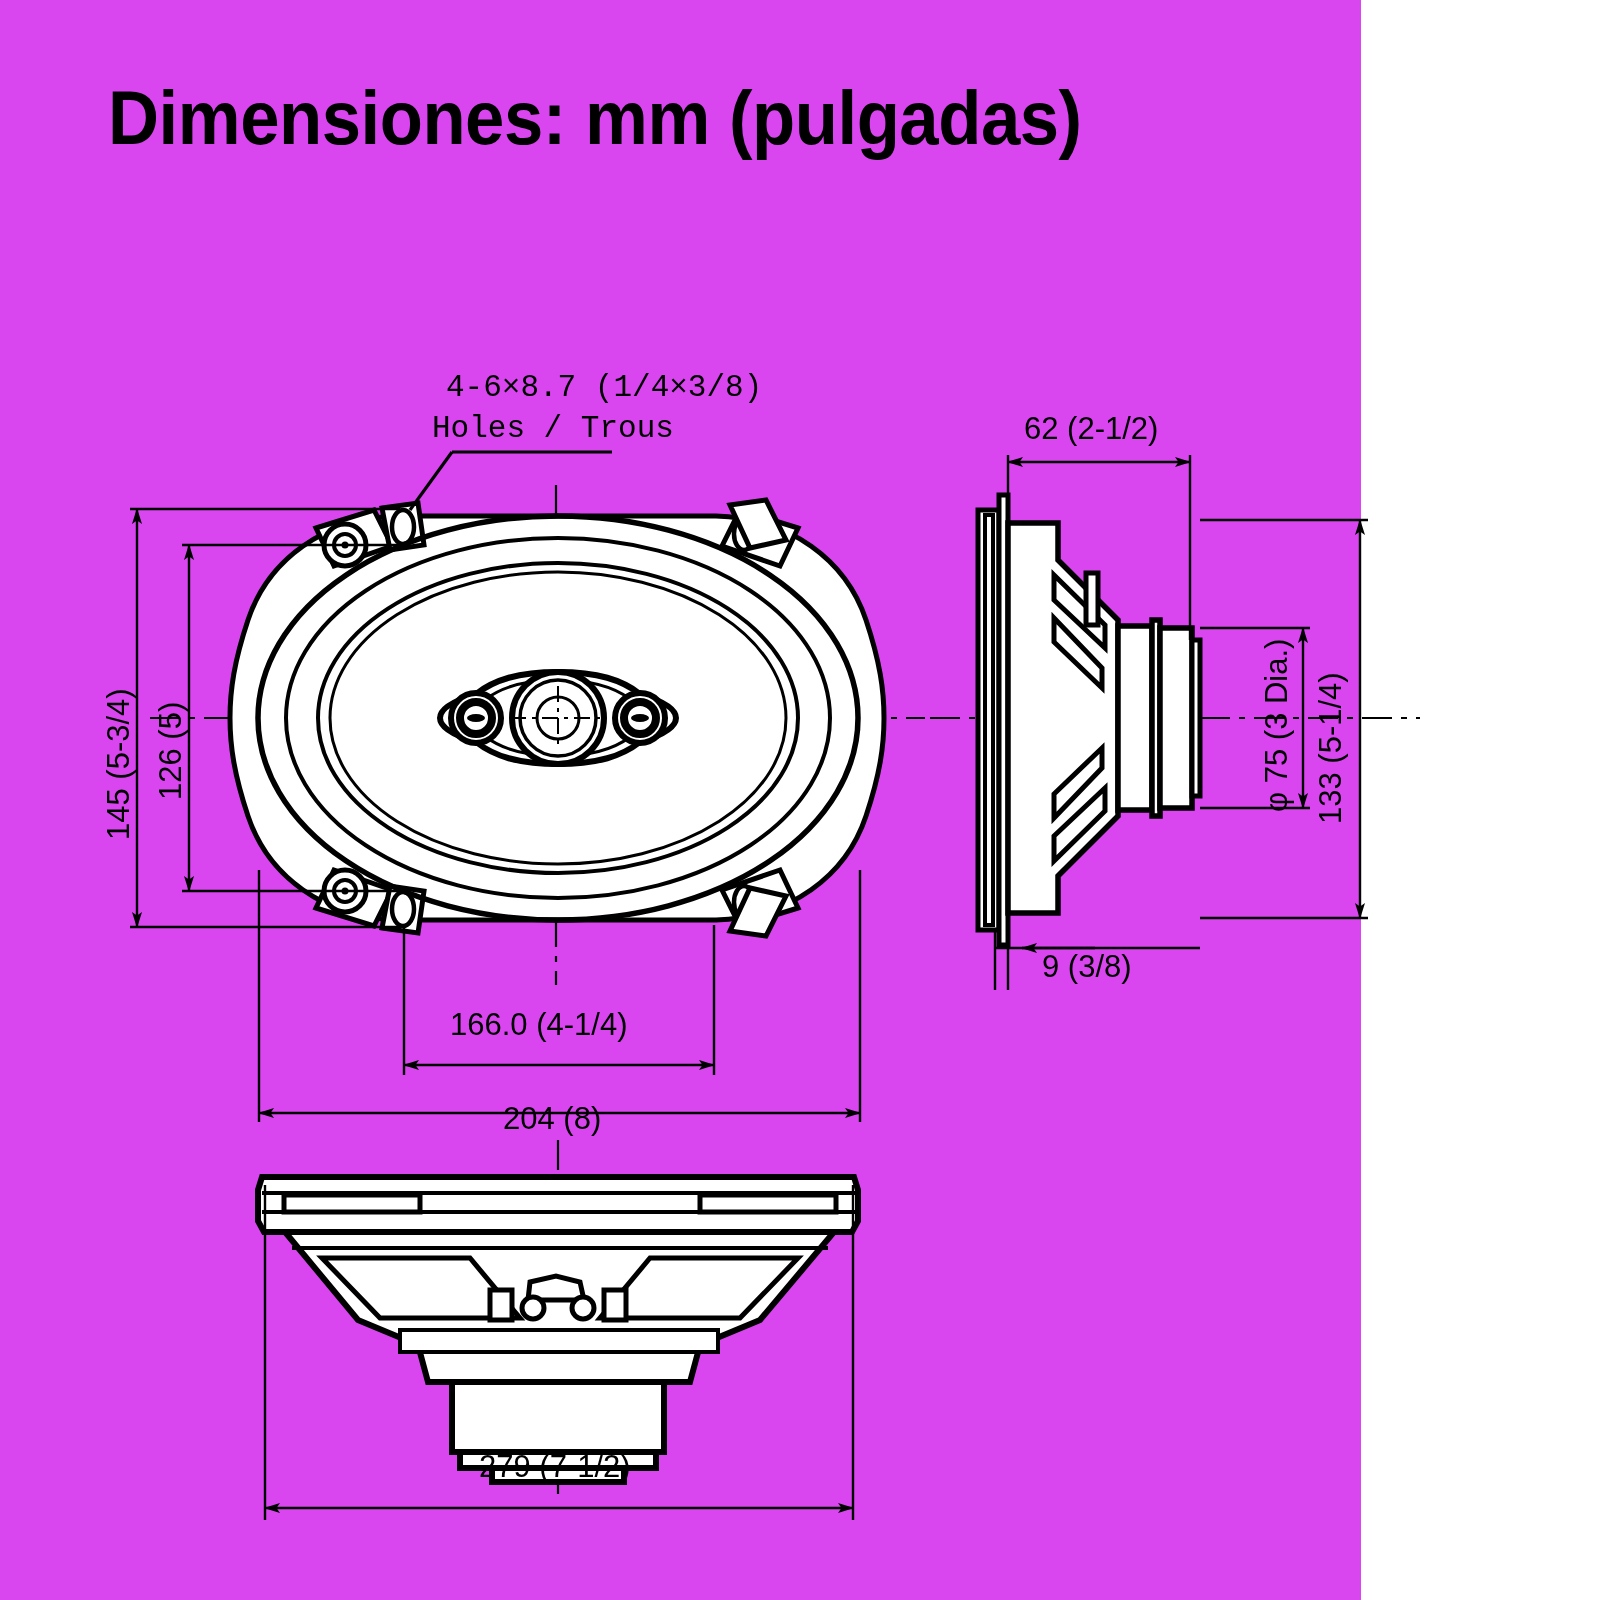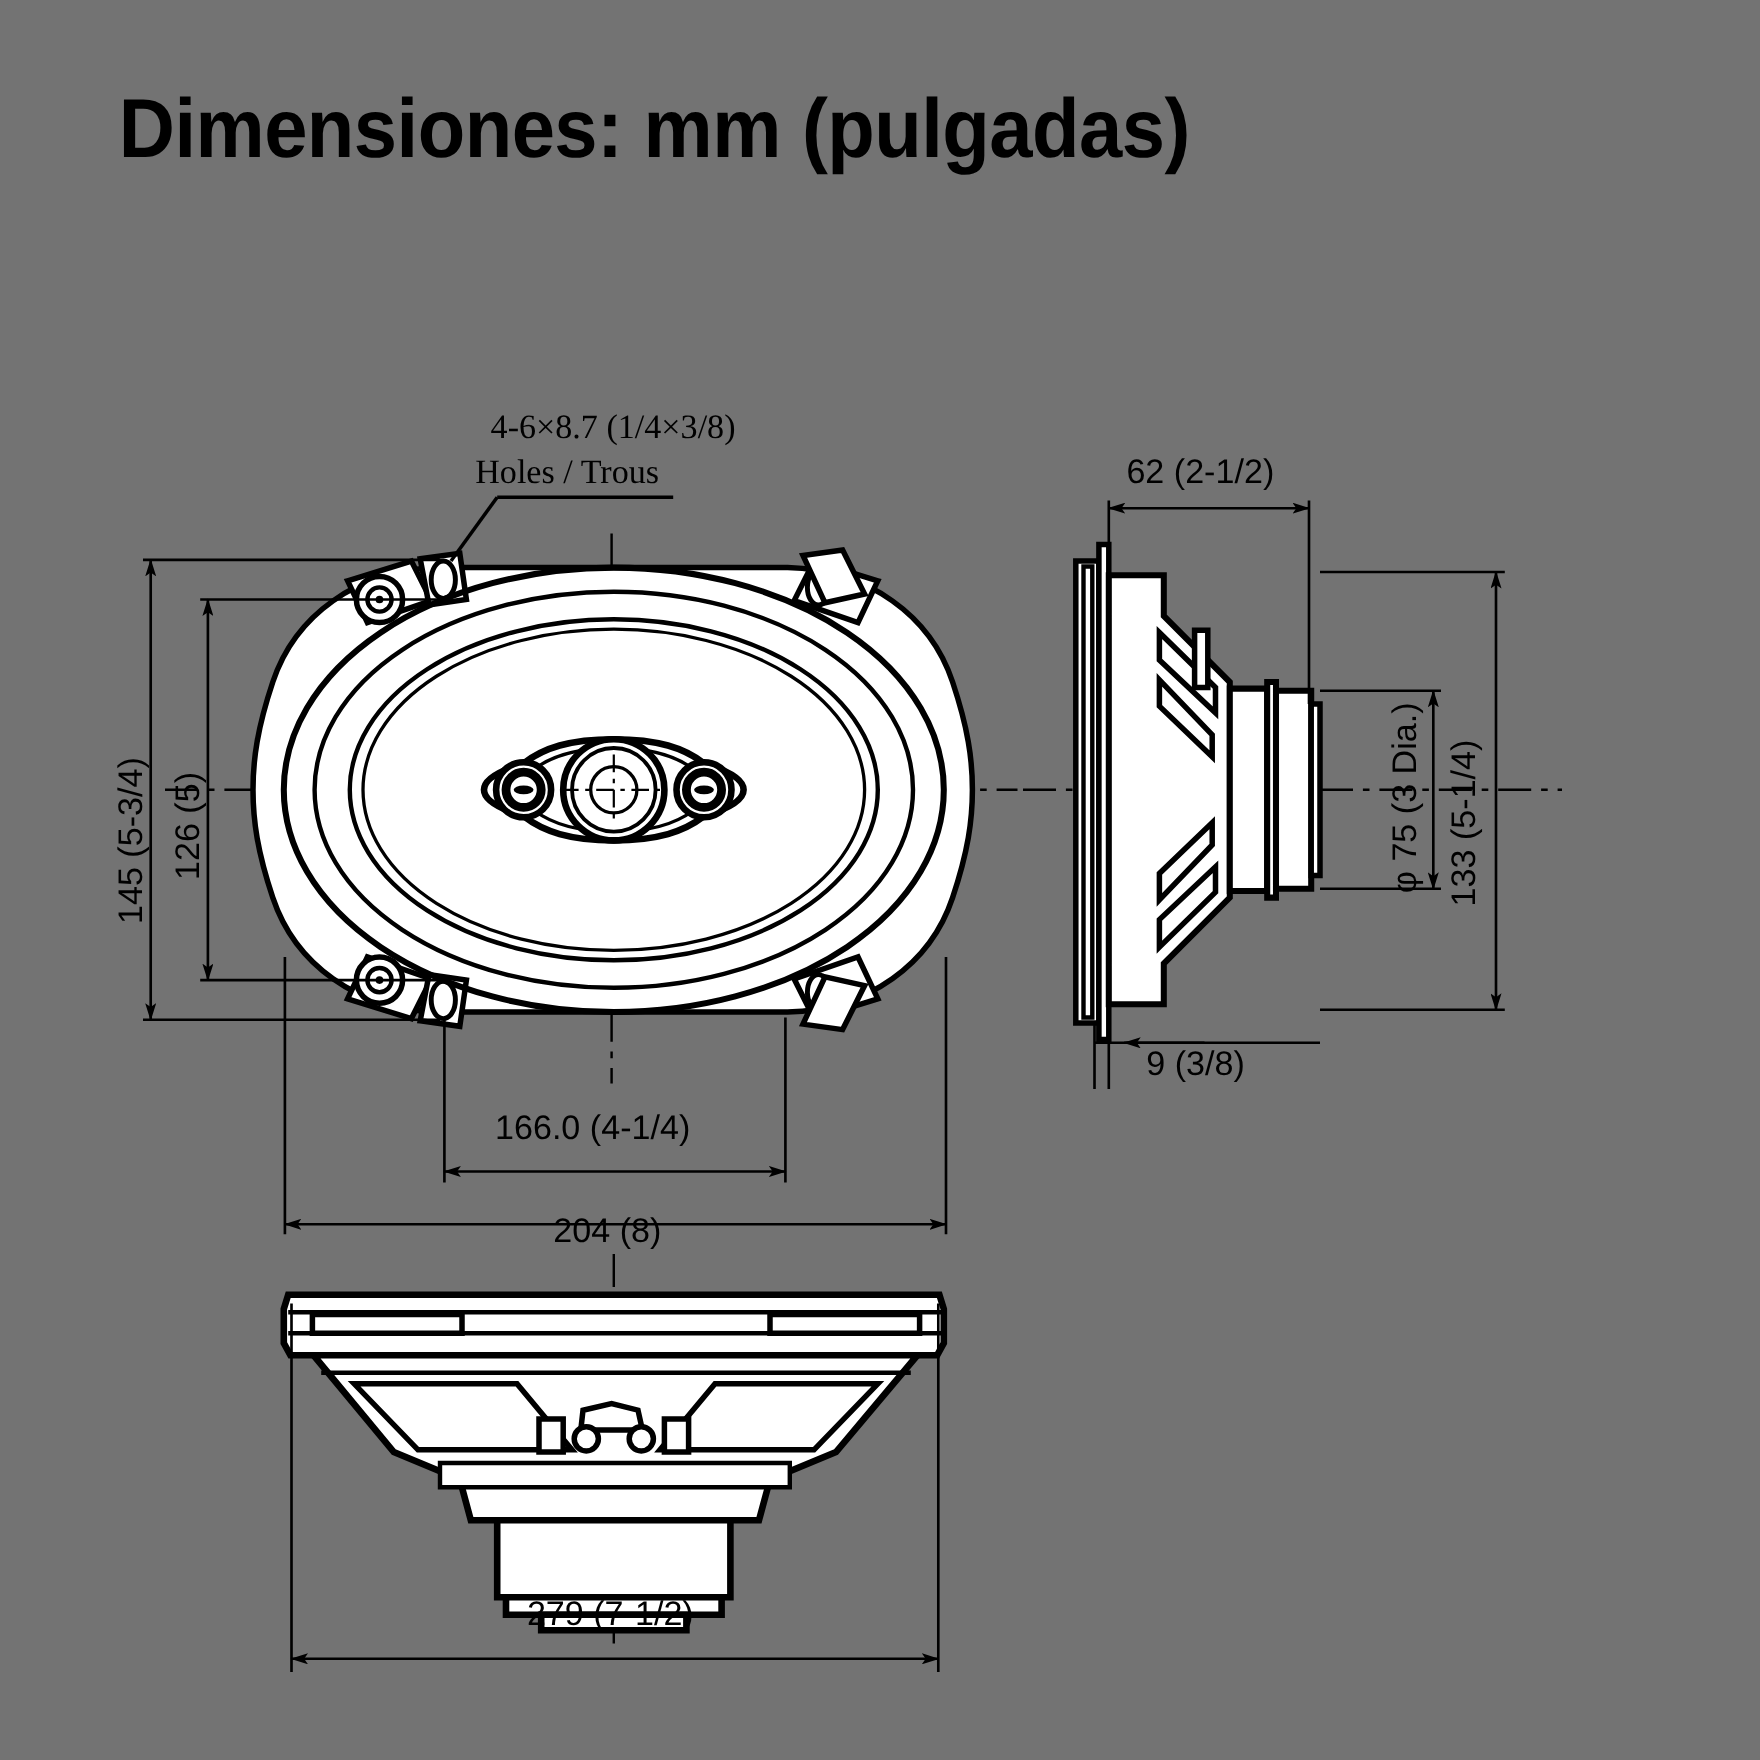--- a/index.html
+++ b/index.html
@@ -11,23 +11,23 @@
   body {
     width: 1600px;
     height: 1600px;
     font-family: "Liberation Sans", sans-serif;
     color: #000000;
     overflow: hidden;
     position: relative;
   }
   #page {
     position: relative;
-    width: 1600px;
+    width: 1361px;
     height: 1600px;
-    background: #737373;
+    background: #d946ef;
   }
   #page-title {
     position: absolute;
     left: 108px;
     top: 72px;
     font-family: "Liberation Sans", sans-serif;
     font-weight: bold;
     font-size: 76px;
     line-height: 92px;
     letter-spacing: -0.5px;
@@ -50,21 +50,21 @@
     line-height: 38px;
     color: #000;
     white-space: nowrap;
   }
   .dimtext.vert {
     transform-origin: left top;
     transform: rotate(-90deg);
   }
   .callout {
     position: absolute;
-    font-family: Liberation Serif, serif;
+    font-family: Liberation Mono, monospace;
     font-size: 31px;
     line-height: 41px;
     color: #000;
     white-space: nowrap;
     text-align: right;
   }
 </style>
 </head>
 <body>
 

